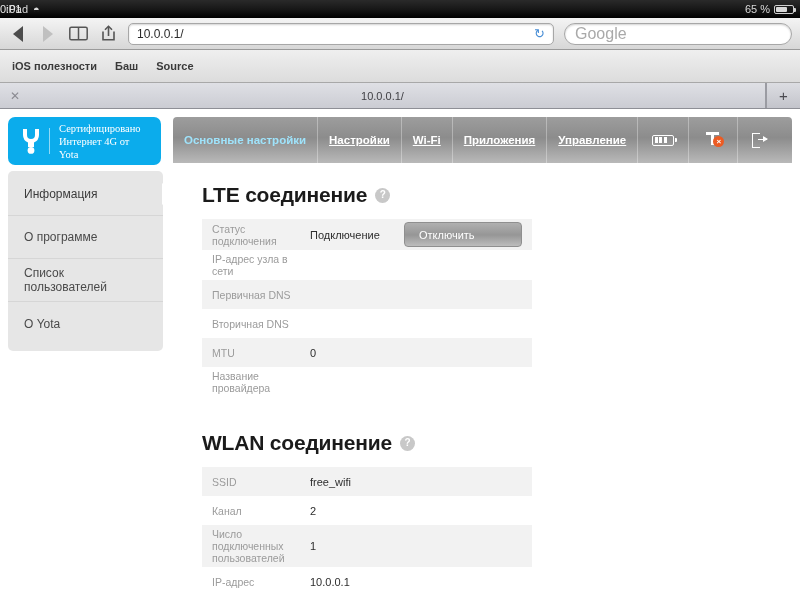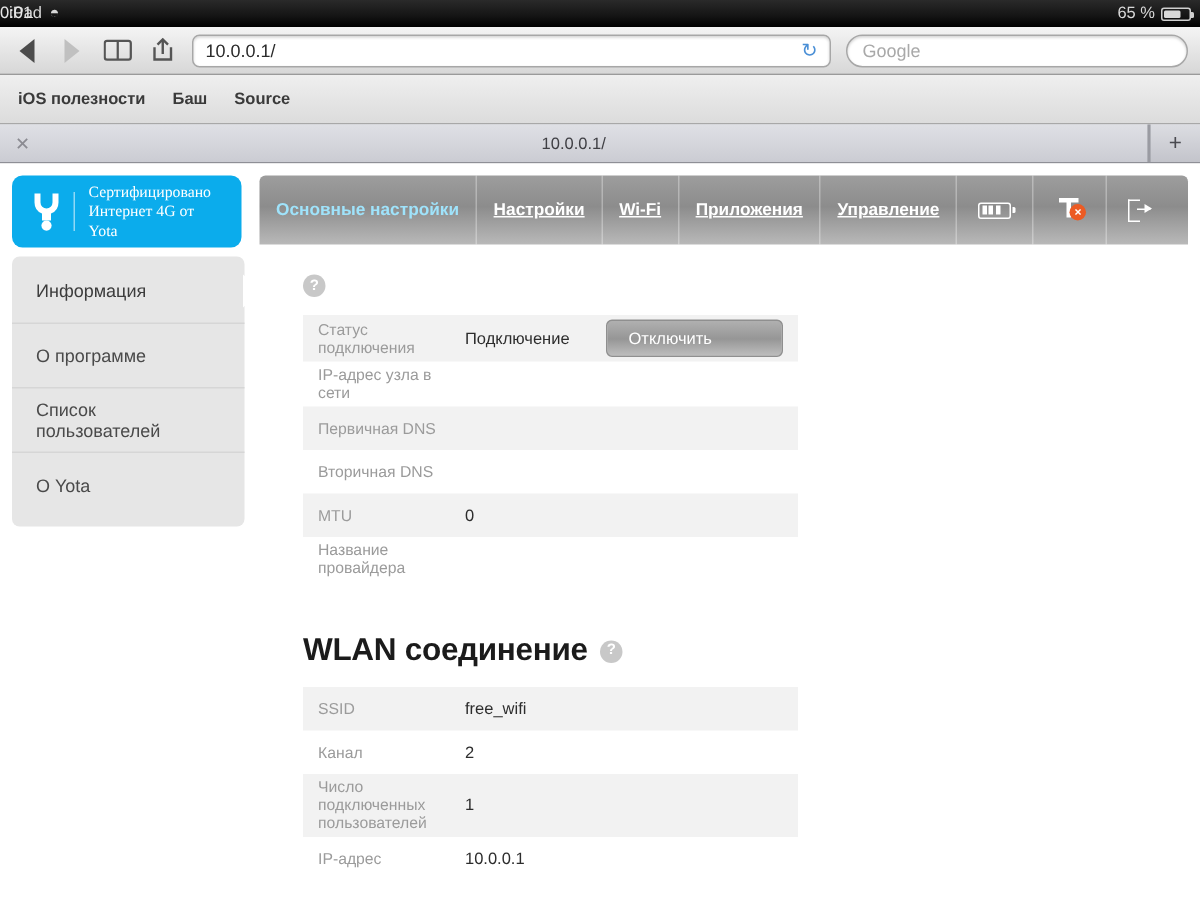--- a/index.html
+++ b/index.html
@@ -75,21 +75,21 @@
     box-shadow: inset 0 1px 2px rgba(0,0,0,.18);
     position: relative;
   }
   .urlbar .reload {
     margin-left: auto; color: #4a8fd6; font-size: 13px;
   }
   .searchbar {
     width: 228px; height: 22px;
     background: #fff; border: 1px solid #a7a7a7; border-radius: 11px;
     display: flex; align-items: center;
-    padding: 0 10px; font-size: 12px; color: #a9a9a9;
+    padding: 0 10px; font-size: 16px; color: #a9a9a9;
     box-shadow: inset 0 1px 2px rgba(0,0,0,.18);
   }
 
   
   .bookmarks-bar {
     height: 20px;
     background: linear-gradient(#efefef, #dcdcdc);
     border-bottom: 1px solid #a8a8a8;
     display: flex; align-items: center;
     padding: 16px 12px; gap: 18px;
@@ -442,20 +442,21 @@
         <span>Список пользователей</span>
       </div>
       <div class="side-item">
         <span>О Yota</span>
       </div>
     </div>
 
     <div class="content">
 
       <div class="sec-title">
+        <span>LTE соединение</span>
         <span class="help-dot">?</span>
       </div>
 
       <div class="info-table">
         <div class="row shade">
           <span class="k">Статус подключения</span>
           <span class="v">Подключение</span>
           <span class="act">
             <span class="btn-grey">Отключить</span>
           </span>

